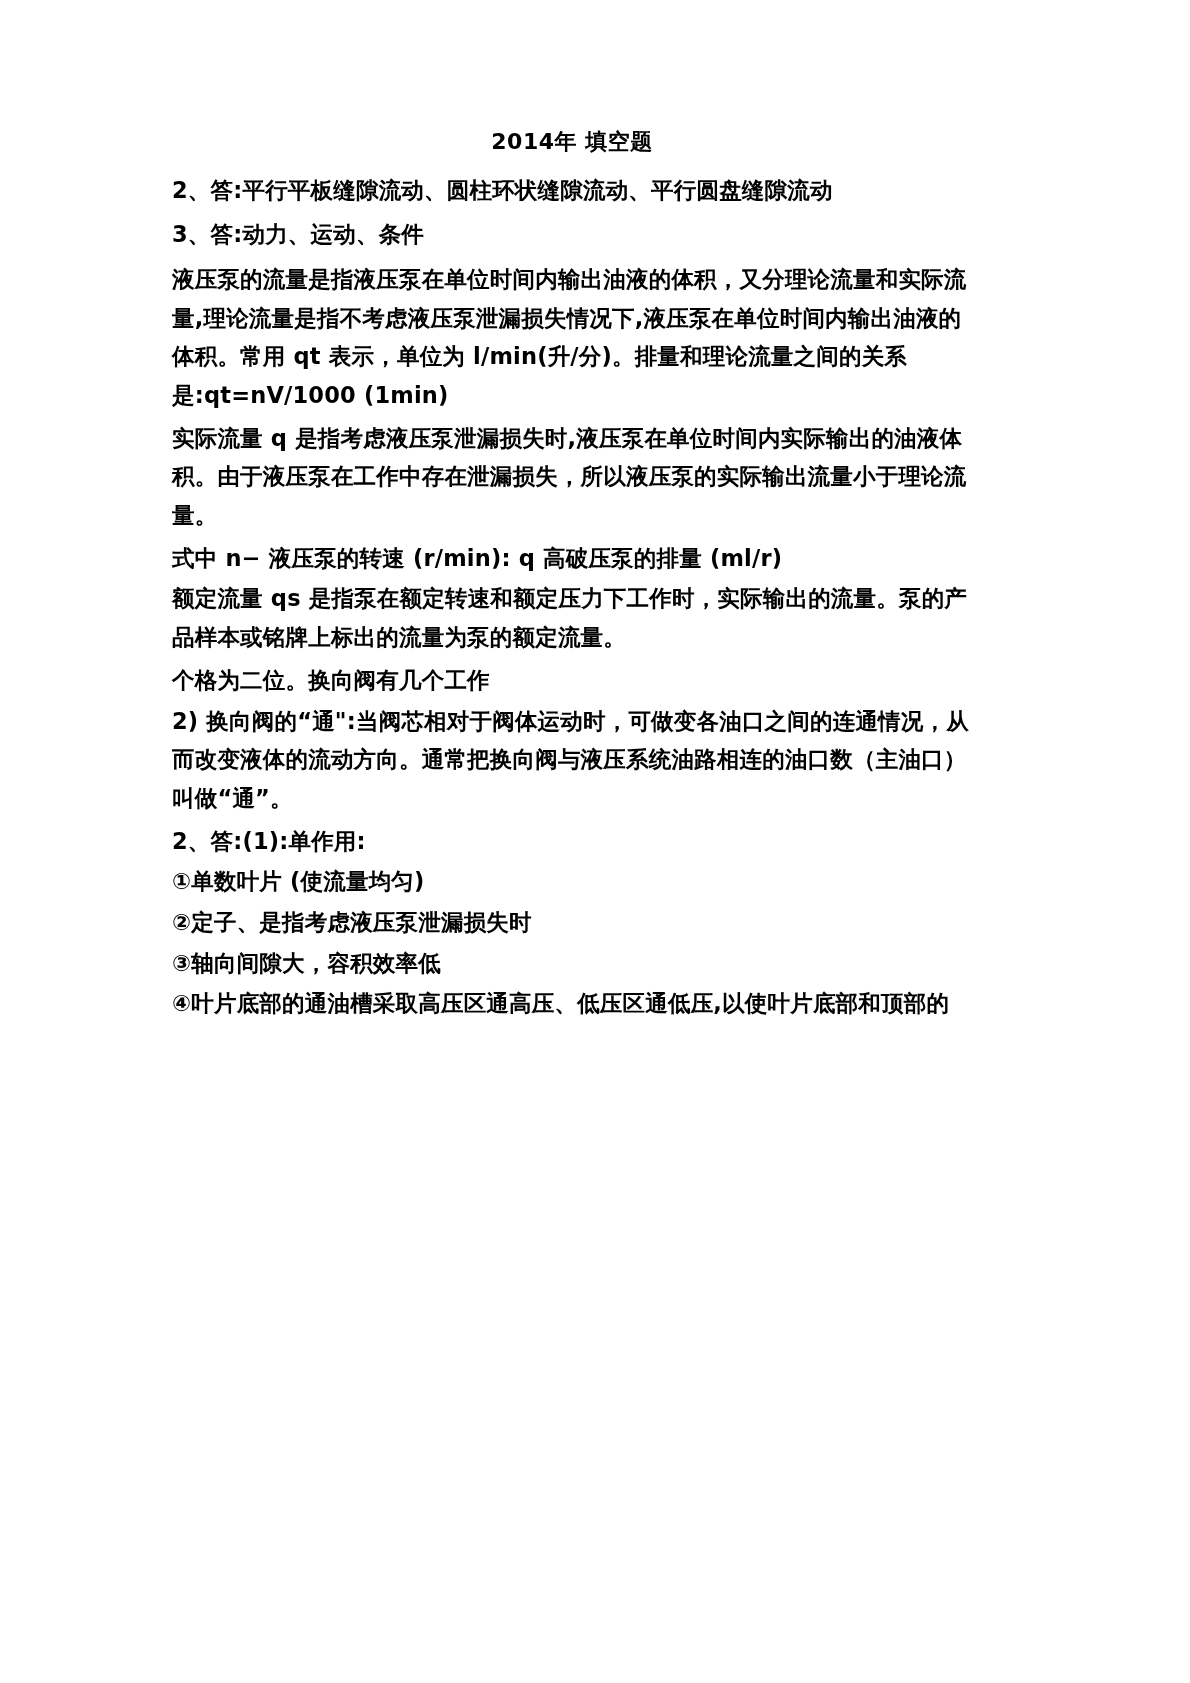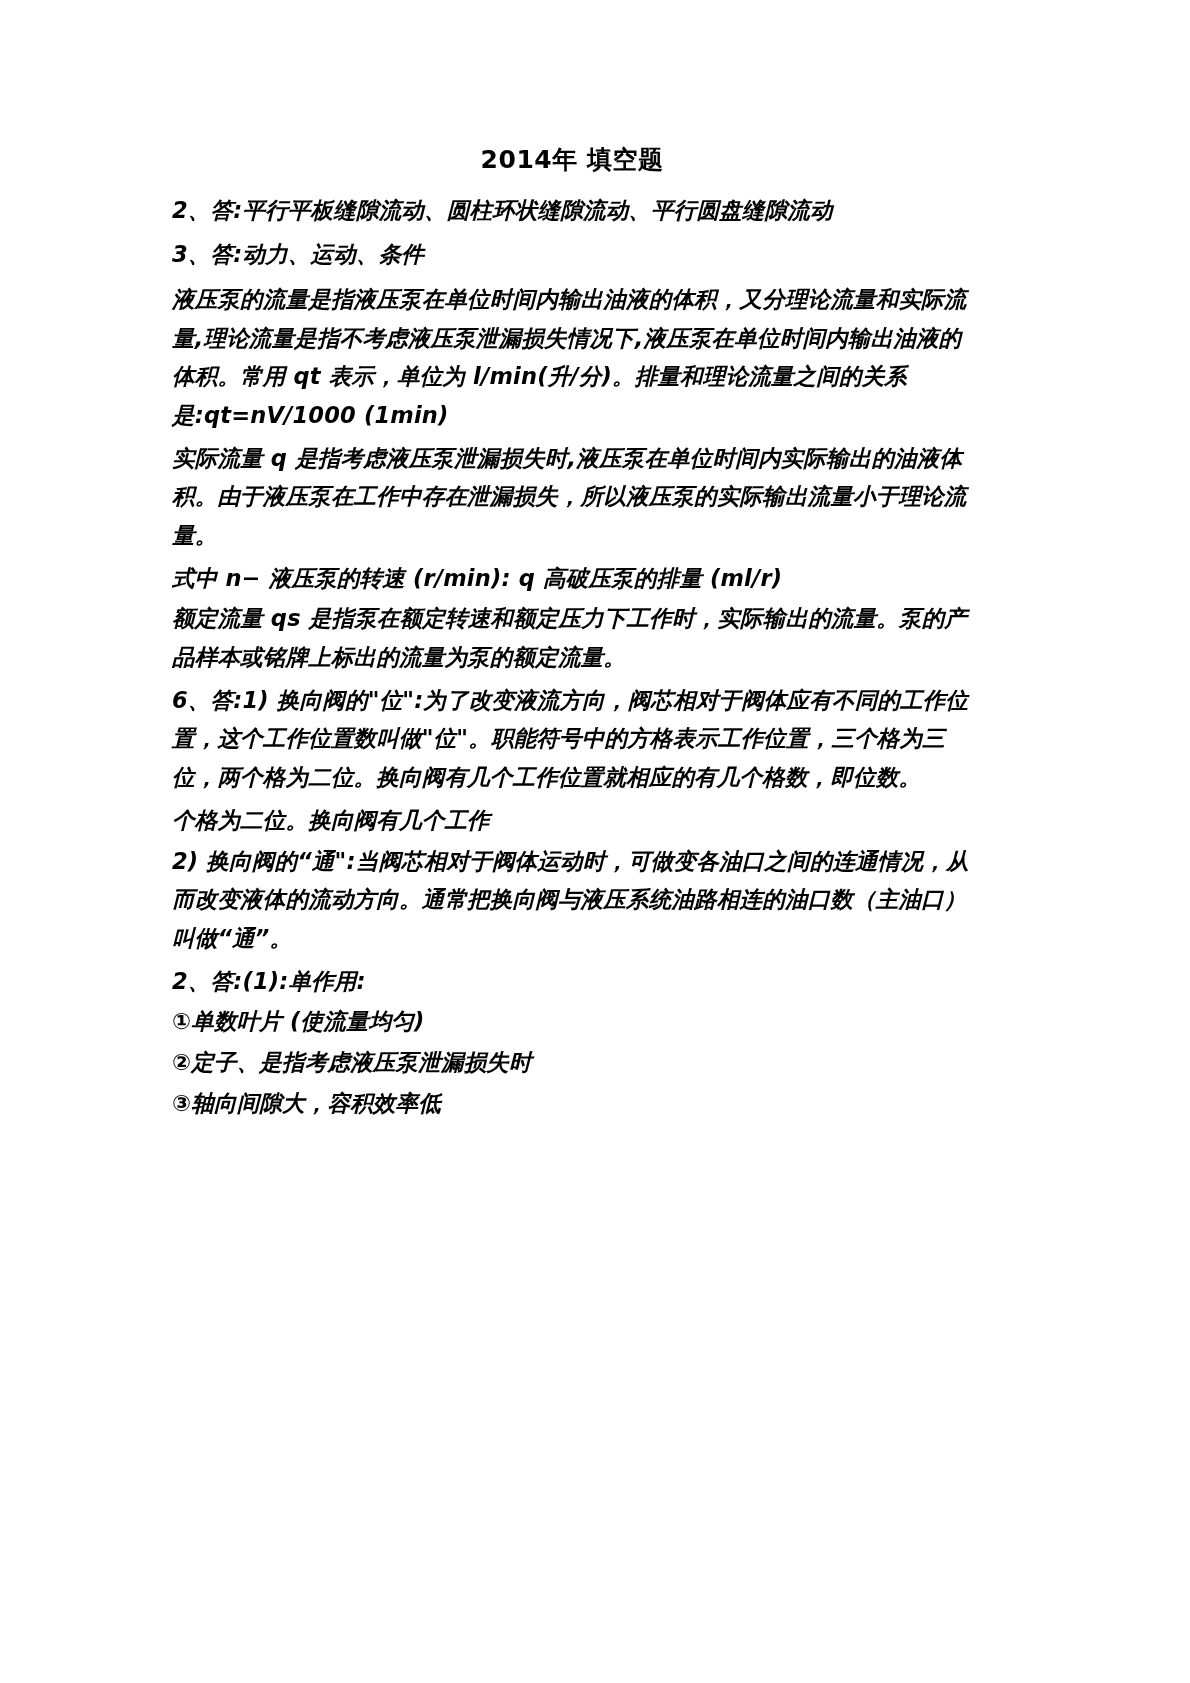--- a/index.html
+++ b/index.html
@@ -20,35 +20,34 @@
     overflow: hidden;
   }
   .content {
     position: absolute;
     left: 172px;
     top: 128px;
     width: 800px;
   }
   .doc-title {
     text-align: center;
-    font-size: 25px;
+    font-size: 22px;
     font-weight: bold;
     letter-spacing: 0.5px;
-    margin: 16px 0 14px 0;
+    margin: 0 0 14px 0;
     line-height: 1.3;
   }
   .para {
     font-size: 22.5px;
     font-weight: bold;
     line-height: 1.72;
     margin: 0 0 6px 0;
     text-align: left;
     letter-spacing: 0.2px;
     word-break: break-word;
-    font-style: italic;
   }
   .para.tight {
     margin-bottom: 2px;
   }
   .para.block {
     margin-bottom: 4px;
   }
 </style>
 </head>
 <body>
@@ -56,21 +55,21 @@
 <div class="page">
   <div class="content">
     <div class="doc-title">2014年 填空题</div>
 
     <p class="para">2、答:平行平板缝隙流动、圆柱环状缝隙流动、平行圆盘缝隙流动</p>
     <p class="para">3、答:动力、运动、条件</p>
     <p class="para block">液压泵的流量是指液压泵在单位时间内输出油液的体积，又分理论流量和实际流量,理论流量是指不考虑液压泵泄漏损失情况下,液压泵在单位时间内输出油液的体积。常用 qt 表示，单位为 l/min(升/分)。排量和理论流量之间的关系是:qt=nV/1000 (1min)</p>
     <p class="para block">实际流量 q 是指考虑液压泵泄漏损失时,液压泵在单位时间内实际输出的油液体积。由于液压泵在工作中存在泄漏损失，所以液压泵的实际输出流量小于理论流量。</p>
     <p class="para tight">式中 n− 液压泵的转速 (r/min): q 高破压泵的排量 (ml/r)</p>
     <p class="para block">额定流量 qs 是指泵在额定转速和额定压力下工作时，实际输出的流量。泵的产品样本或铭牌上标出的流量为泵的额定流量。</p>
-    <p class="para block">6、答:1) 换向阀的"位":为了改变液流方向，阀芯相对于阀体应有不同的工作位置，这个工作位置数叫做"位"。职能符号中的方格表示工作位置，三个格为三位，两个格为二位。换向阀有几个工作位置就相应的有几个格数，即位数。</p>
     <p class="para tight">个格为二位。换向阀有几个工作</p>
     <p class="para block">2) 换向阀的“通":当阀芯相对于阀体运动时，可做变各油口之间的连通情况，从而改变液体的流动方向。通常把换向阀与液压系统油路相连的油口数（主油口）叫做“通”。</p>
     <p class="para tight">2、答:(1):单作用:</p>
     <p class="para tight">①单数叶片 (使流量均匀)</p>
     <p class="para tight">②定子、是指考虑液压泵泄漏损失时</p>
     <p class="para tight">③轴向间隙大，容积效率低</p>
+    <p class="para tight">④叶片底部的通油槽采取高压区通高压、低压区通低压,以使叶片底部和顶部的</p>
   </div>
 </div>
 
 </body></html>

